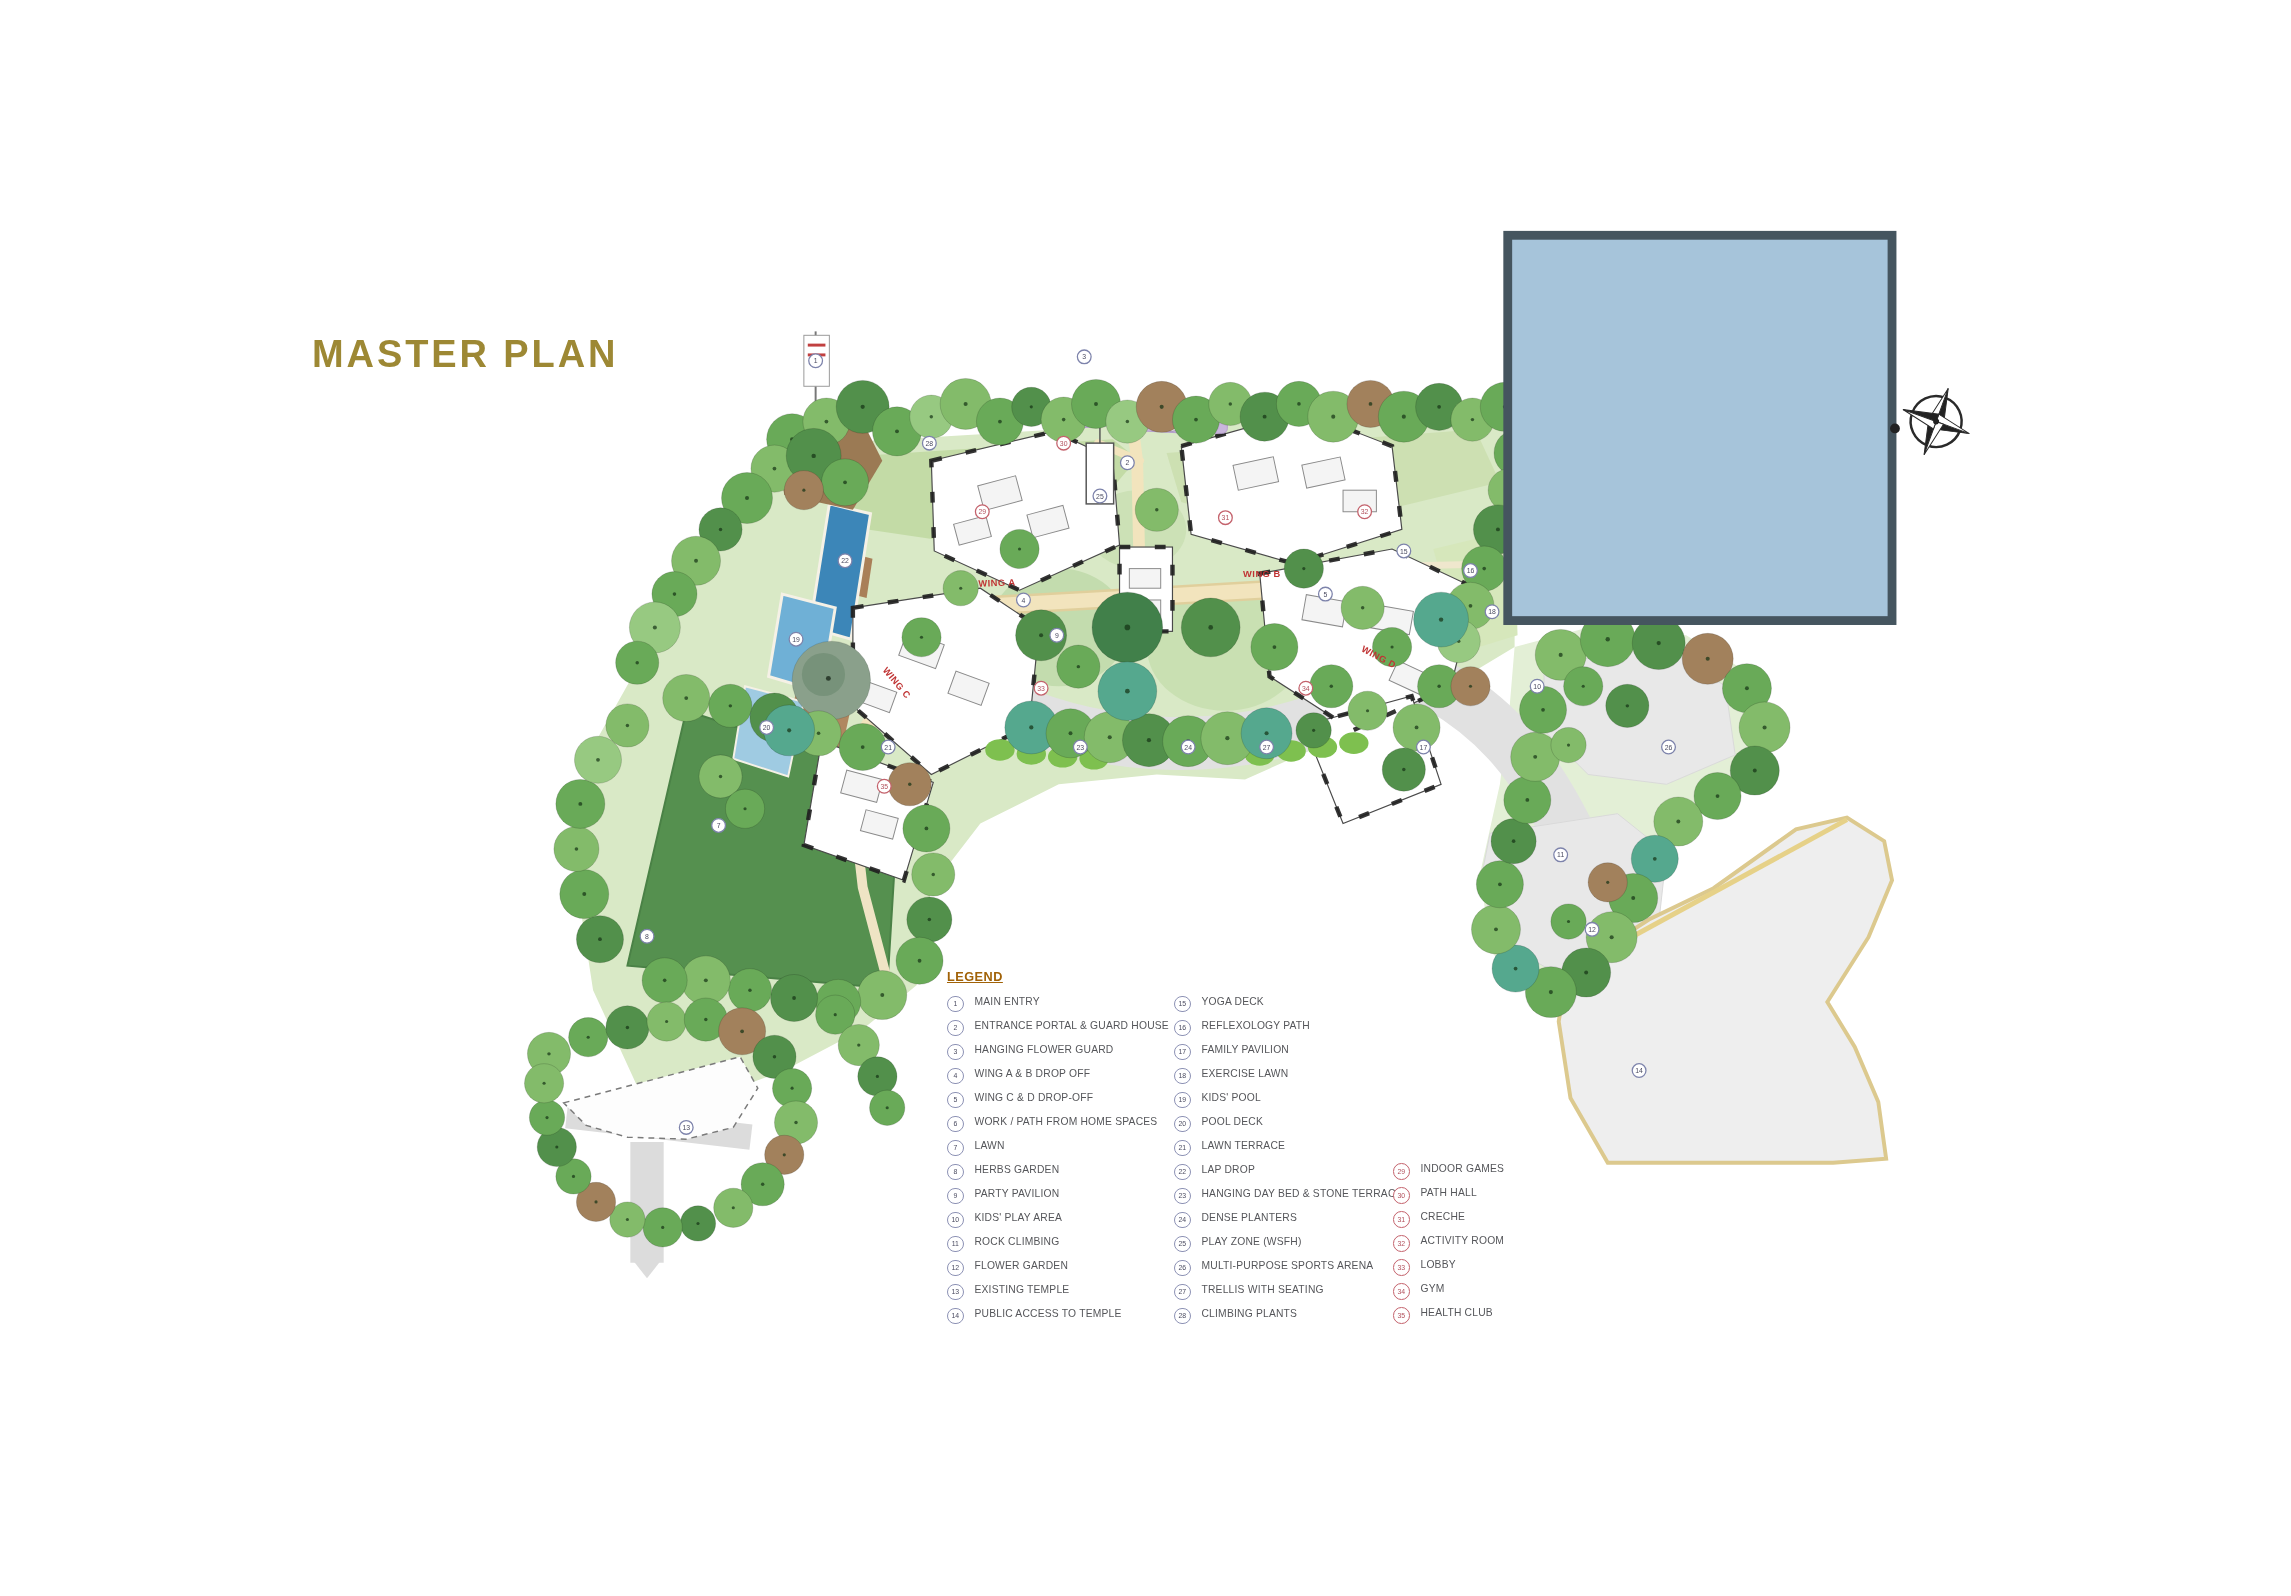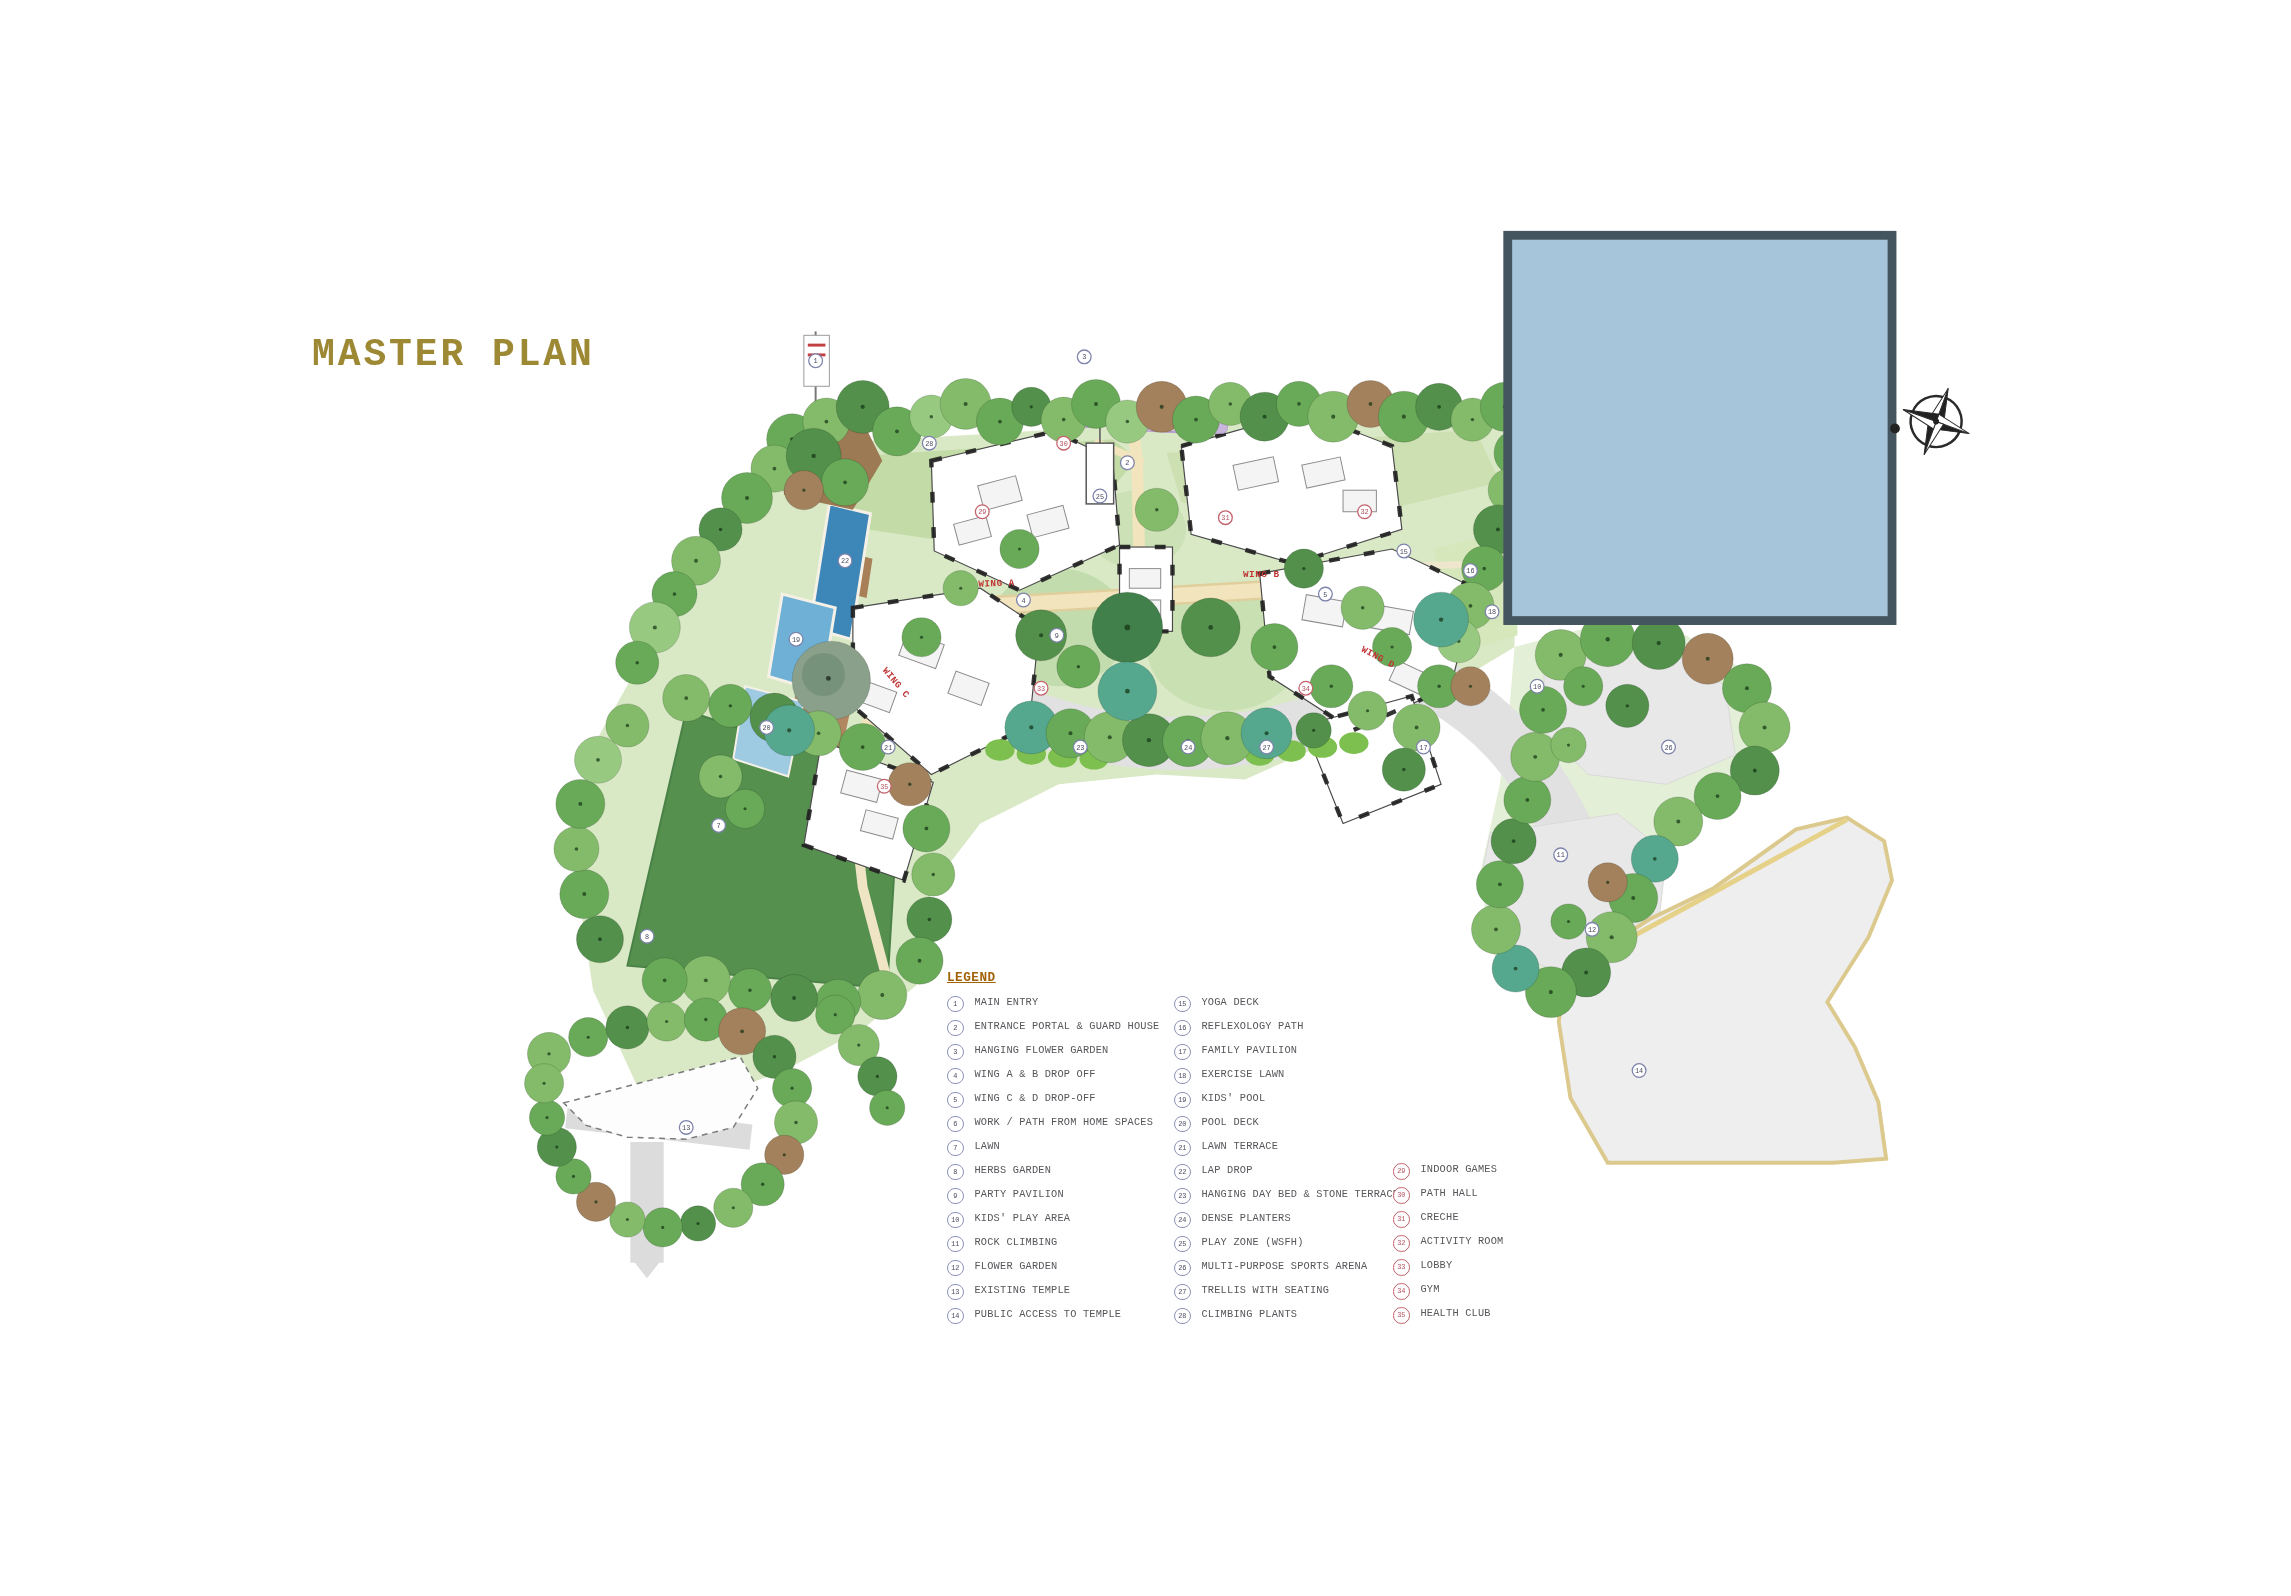--- a/index.html
+++ b/index.html
@@ -1,17 +1,17 @@
 <!DOCTYPE html>
 <html><head>
 <meta charset="utf-8">
 <style>
   html,body{margin:0;padding:0;background:#ffffff;}
   .page{position:relative;width:2292px;height:1337px;background:#ffffff;overflow:hidden;
-        font-family:Liberation Mono, monospace;border-radius:15px;}
+        font-family:Liberation Sans, sans-serif;border-radius:15px;}
   .plan-svg{position:absolute;left:0;top:0;width:2292px;height:1597px;}
   .page-title{position:absolute;left:312px;top:333px;font-size:38px;font-weight:bold;
       letter-spacing:2.9px;color:#9d8834;}
   .legend{position:absolute;left:947px;top:970px;width:647px;height:382px;font-size:10.3px;color:#55565a;}
   .legend-title{position:absolute;left:0;top:0;font-size:12.7px;font-weight:bold;color:#a16207;
       text-decoration:underline;letter-spacing:0.5px;}
   .lg-col{position:absolute;}
   .lg-row{display:flex;align-items:flex-start;height:24px;white-space:nowrap;}
   .lg-num{flex:0 0 auto;width:14.7px;height:14.7px;border-radius:50%;border:1.3px solid #8d92b5;
       font-size:6.9px;display:flex;align-items:center;justify-content:center;color:#4a4b60;
@@ -607,21 +607,21 @@
           <div class="lg-row">
             <span class="lg-num">1</span>
             <span class="lg-label">MAIN ENTRY</span>
           </div>
           <div class="lg-row">
             <span class="lg-num">2</span>
             <span class="lg-label">ENTRANCE PORTAL &amp; GUARD HOUSE</span>
           </div>
           <div class="lg-row">
             <span class="lg-num">3</span>
-            <span class="lg-label">HANGING FLOWER GARDEN</span>
+            <span class="lg-label">HANGING FLOWER GUARD</span>
           </div>
           <div class="lg-row">
             <span class="lg-num">4</span>
             <span class="lg-label">WING A &amp; B DROP OFF</span>
           </div>
           <div class="lg-row">
             <span class="lg-num">5</span>
             <span class="lg-label">WING C &amp; D DROP-OFF</span>
           </div>
           <div class="lg-row">

